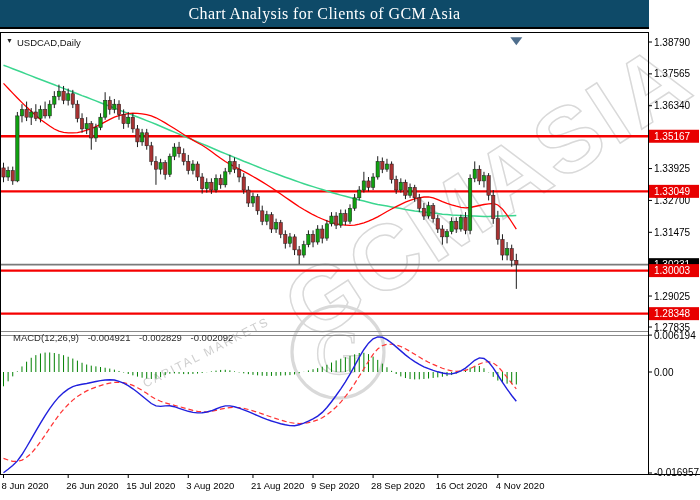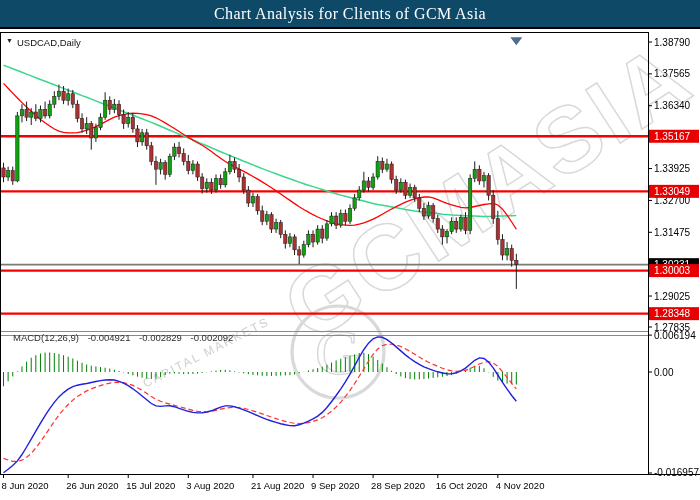--- a/index.html
+++ b/index.html
@@ -1,18 +1,18 @@
 <!DOCTYPE html>
 <html><head>
 <meta charset="utf-8">
 <style>
   html,body{margin:0;padding:0;background:#fff;}
   .stage{position:relative;width:700px;height:500px;background:#fff;overflow:hidden;
          font-family:"Liberation Sans",sans-serif;}
-  .titlebar{position:absolute;left:0;top:0;width:700px;height:27px;background:#0e4a68;
+  .titlebar{position:absolute;left:0;top:0;width:649px;height:27px;background:#0e4a68;
             border-bottom:2px solid #000;display:flex;align-items:center;justify-content:center;}
   .titlebar span{color:#fff;font-family:"Liberation Serif",serif;font-size:16px;letter-spacing:.4px;}
   .chartwrap{position:absolute;left:0;top:29px;width:700px;height:471px;}
   .symlabel{position:absolute;left:6px;top:8px;font-size:9.5px;color:#111;display:flex;
             gap:4px;cursor:default;}
   .symlabel .tri{font-size:7px;color:#222;line-height:1;}
   .macdlabel{position:absolute;left:5px;top:303px;font-size:9.5px;color:#2e2e2e;padding-left:8px;}
   .macdlabel span{margin-right:6px;}
   svg{position:absolute;left:0;top:0;}
 </style>

